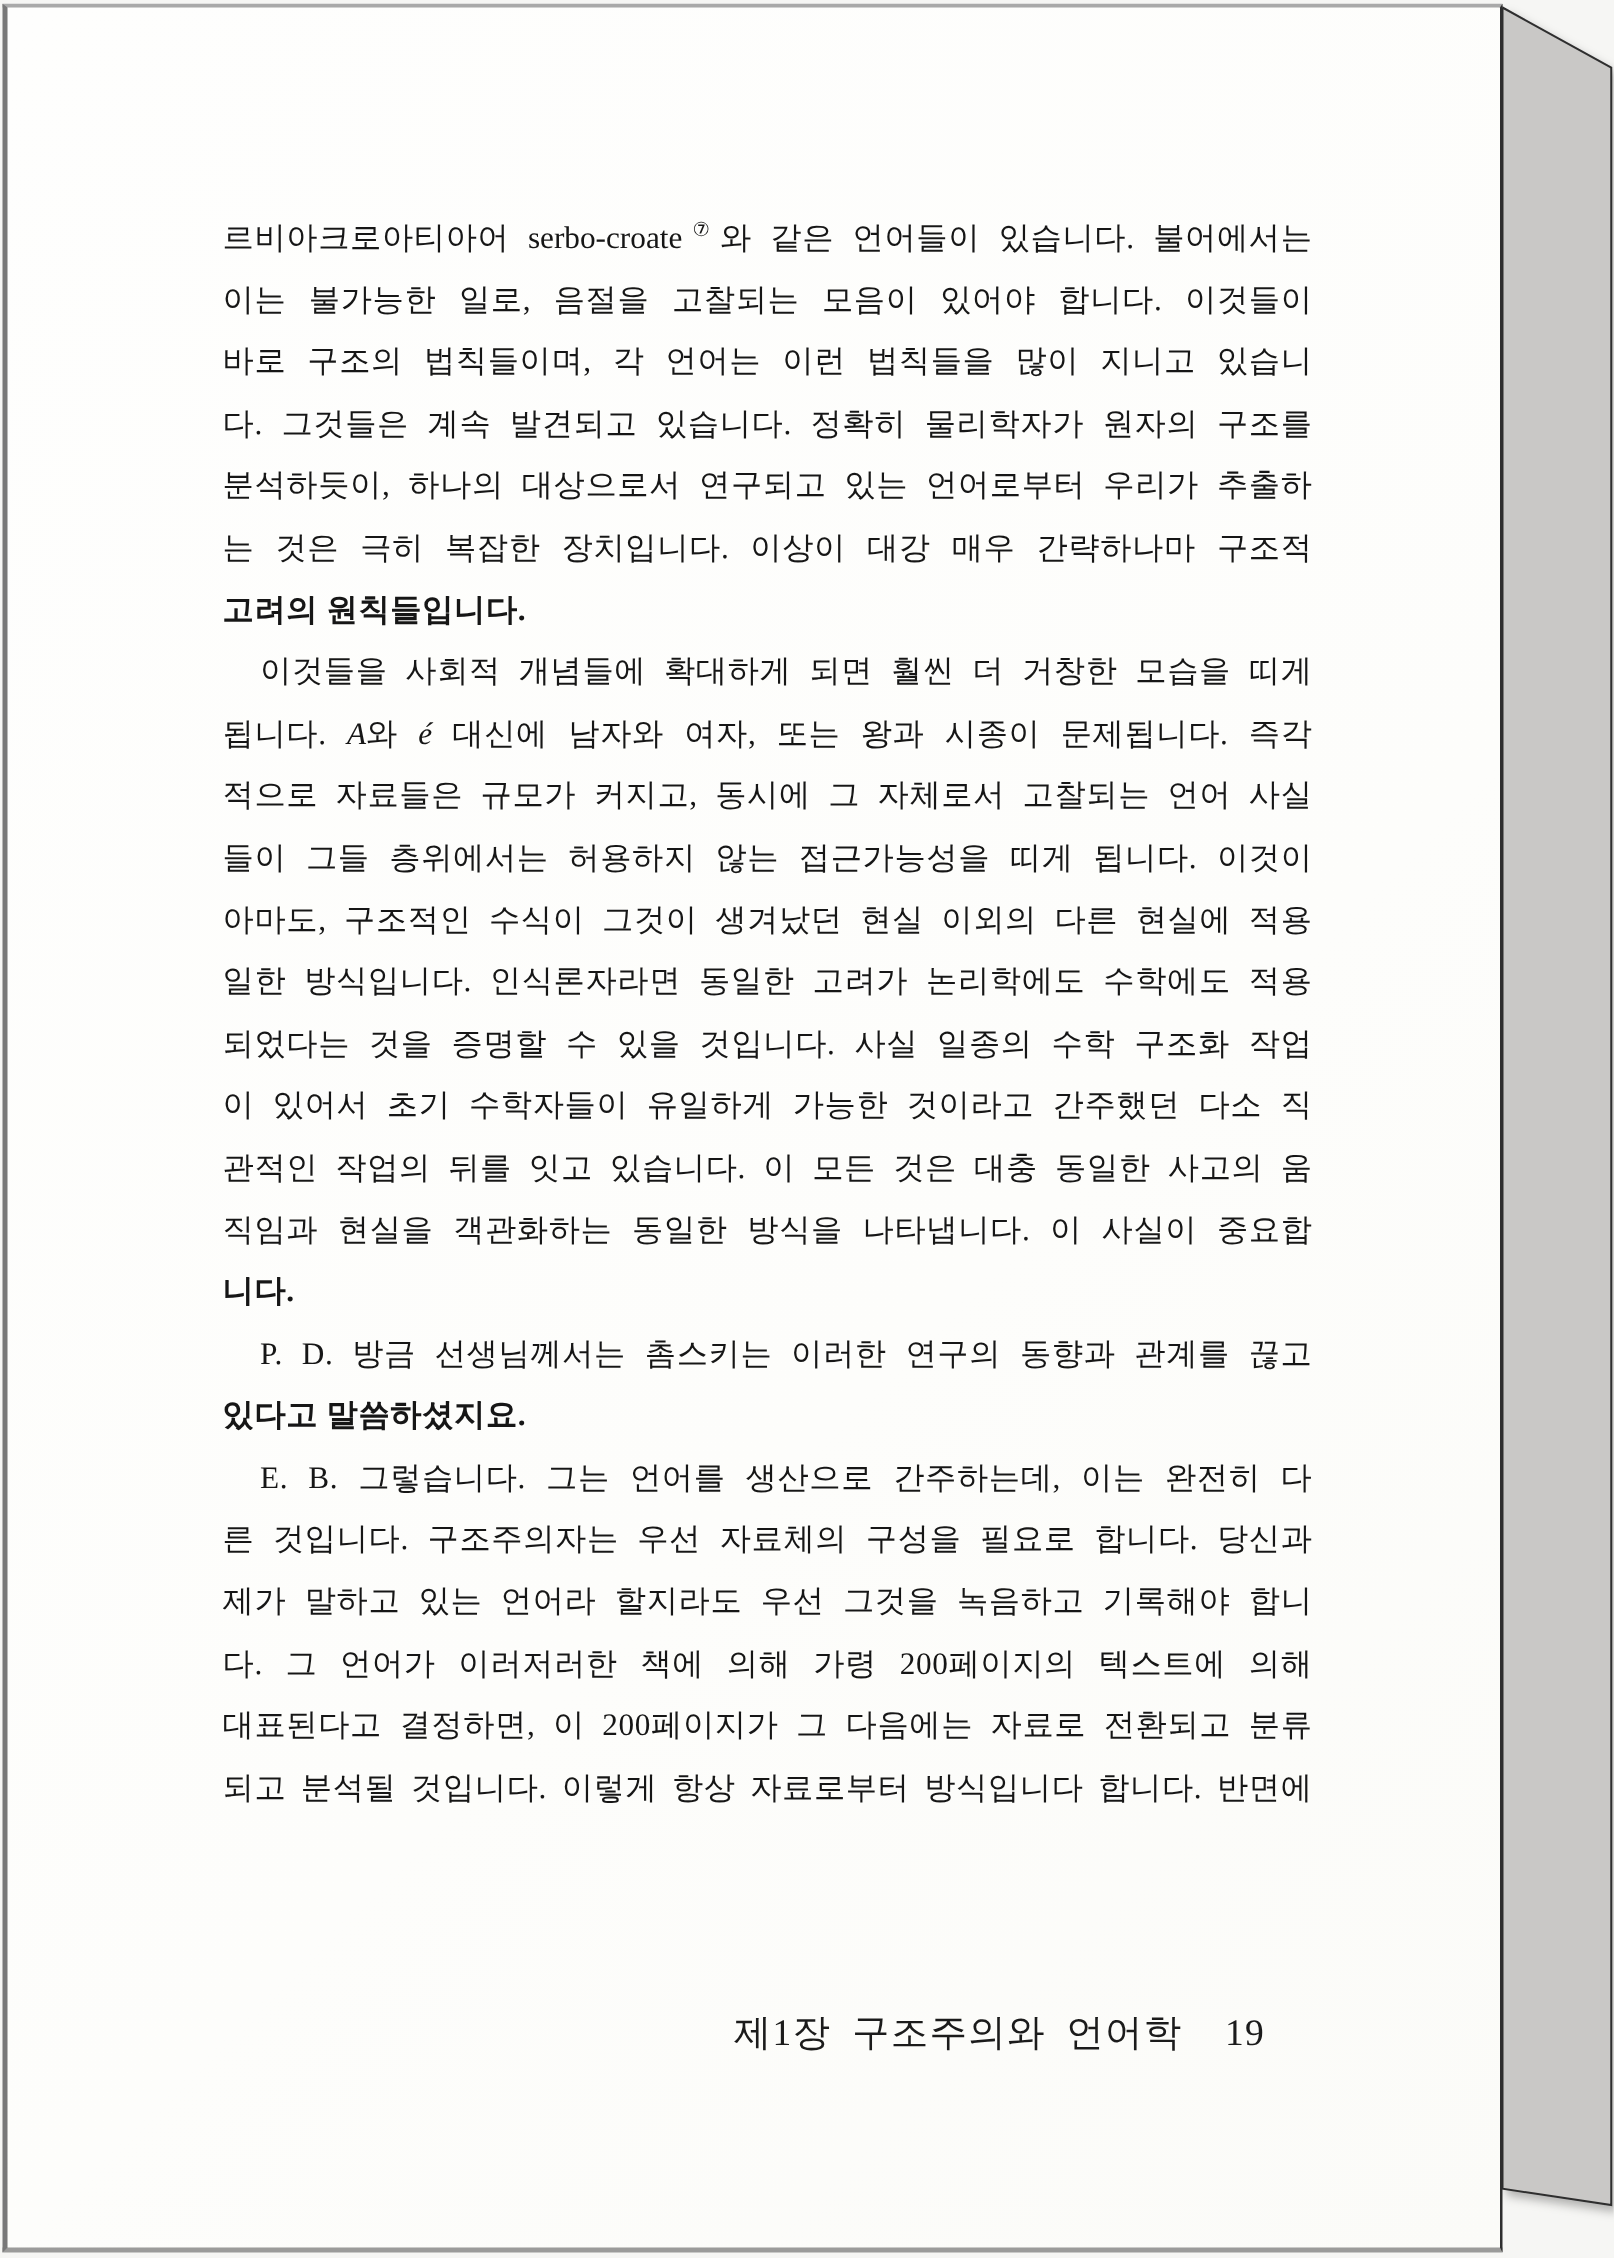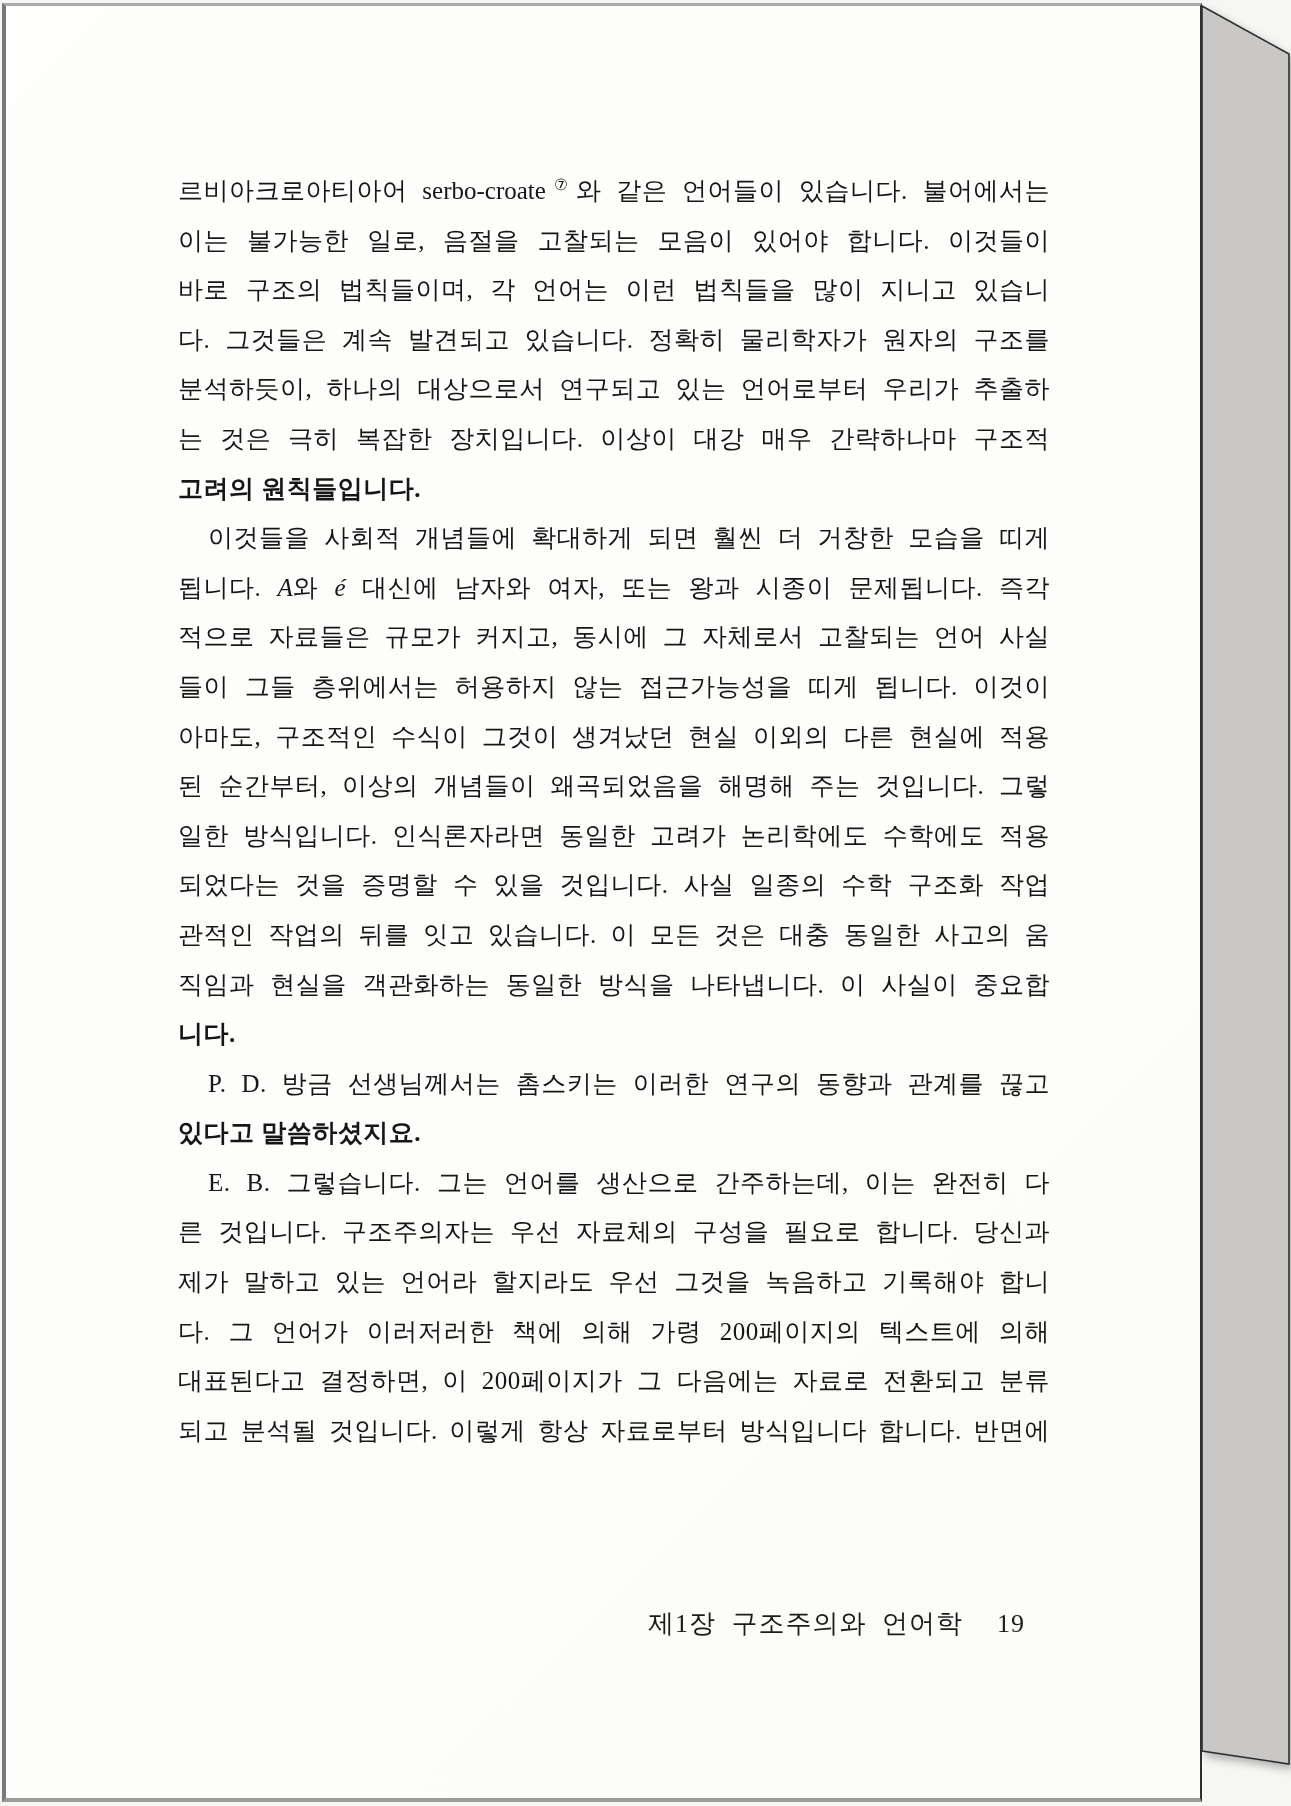--- a/index.html
+++ b/index.html
@@ -31,23 +31,23 @@
     text-align-last:justify;
     white-space:normal;
     height:49.6px;
   }
   .line.short{text-align-last:left;font-weight:bold;}
   .line.indent{text-indent:30px;}
   .latin{font-family:"Liberation Serif",serif;letter-spacing:0;}
   .fnmark{font-size:0.62em;vertical-align:super;line-height:0;letter-spacing:0;}
   .it{font-style:italic;letter-spacing:0;}
   .footer{
-    position:absolute;left:185px;top:1600px;width:872px;
+    position:absolute;left:172px;top:1600px;width:872px;
     box-sizing:border-box;padding-right:38px;
-    font-size:26px;color:#1b1b1b;
+    font-size:30px;color:#1b1b1b;
     display:flex;justify-content:flex-end;align-items:baseline;gap:34px;
     letter-spacing:1px;
   }
   .footer .chapter{word-spacing:8px;}
 </style>
 </head>
 <body>
 
 <div class="stage">
 
@@ -70,23 +70,23 @@
       <div class="line">다. 그것들은 계속 발견되고 있습니다. 정확히 물리학자가 원자의 구조를</div>
       <div class="line">분석하듯이, 하나의 대상으로서 연구되고 있는 언어로부터 우리가 추출하</div>
       <div class="line">는 것은 극히 복잡한 장치입니다. 이상이 대강 매우 간략하나마 구조적</div>
       <div class="line short">고려의 원칙들입니다.</div>
 
       <div class="line indent">이것들을 사회적 개념들에 확대하게 되면 훨씬 더 거창한 모습을 띠게</div>
       <div class="line"><span>됩니다. </span><span class="it latin">A</span><span>와 </span><span class="it latin">é</span><span> 대신에 남자와 여자, 또는 왕과 시종이 문제됩니다. 즉각</span></div>
       <div class="line">적으로 자료들은 규모가 커지고, 동시에 그 자체로서 고찰되는 언어 사실</div>
       <div class="line">들이 그들 층위에서는 허용하지 않는 접근가능성을 띠게 됩니다. 이것이</div>
       <div class="line">아마도, 구조적인 수식이 그것이 생겨났던 현실 이외의 다른 현실에 적용</div>
-      <div class="line">된 순간부터, 이상의 개념들이 왜곡되었음을 해명해 주는 것입니다. 그렇</div>
       <div class="line">일한 방식입니다. 인식론자라면 동일한 고려가 논리학에도 수학에도 적용</div>
       <div class="line">되었다는 것을 증명할 수 있을 것입니다. 사실 일종의 수학 구조화 작업</div>
+      <div class="line">이 있어서 초기 수학자들이 유일하게 가능한 것이라고 간주했던 다소 직</div>
       <div class="line">관적인 작업의 뒤를 잇고 있습니다. 이 모든 것은 대충 동일한 사고의 움</div>
       <div class="line">직임과 현실을 객관화하는 동일한 방식을 나타냅니다. 이 사실이 중요합</div>
       <div class="line short">니다.</div>
 
       <div class="line indent">P. D.  방금 선생님께서는 촘스키는 이러한 연구의 동향과 관계를 끊고</div>
       <div class="line short">있다고 말씀하셨지요.</div>
 
       <div class="line indent">E. B.  그렇습니다. 그는 언어를 생산으로 간주하는데, 이는 완전히 다</div>
       <div class="line">른 것입니다. 구조주의자는 우선 자료체의 구성을 필요로 합니다. 당신과</div>
       <div class="line">제가 말하고 있는 언어라 할지라도 우선 그것을 녹음하고 기록해야 합니</div>

